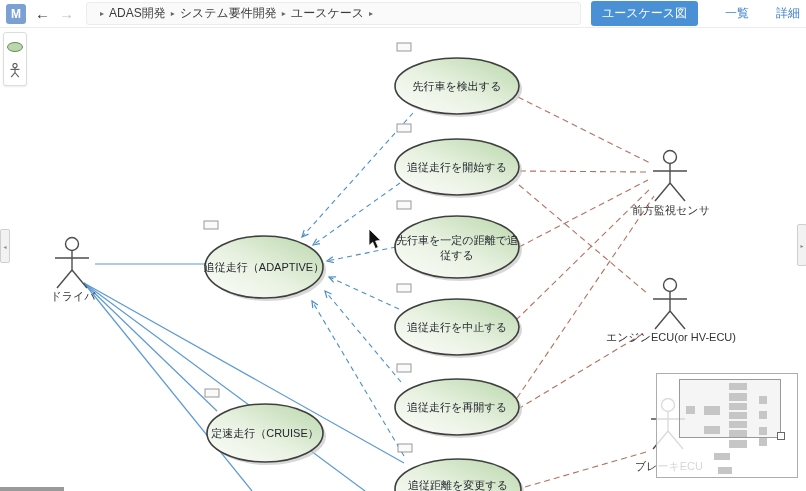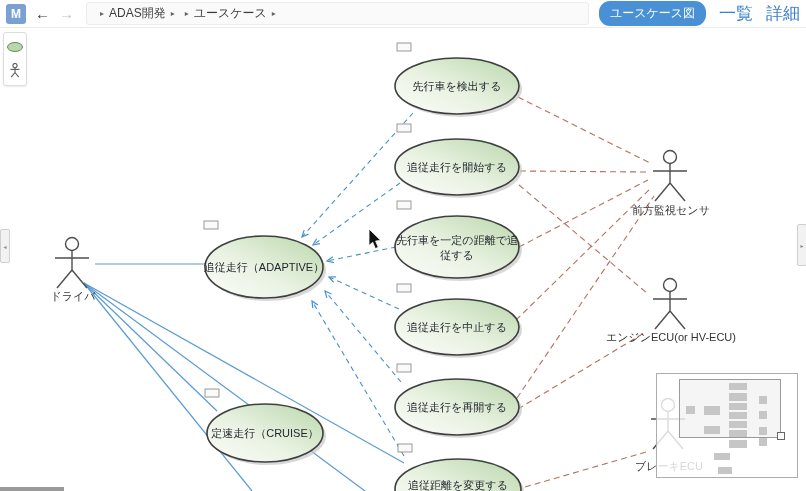--- a/index.html
+++ b/index.html
@@ -21,25 +21,25 @@
   .nav-arrow{font-size:15px;font-weight:bold;margin-left:9px;line-height:1;}
   .nav-back{color:#333;}
   .nav-fwd{color:#c2c2c2;}
   .breadcrumb-bar{
     flex:1;height:21px;margin:0 10px 0 12px;background:#fafafa;border:1px solid #ececec;
     border-radius:3px;display:flex;align-items:center;padding:0 8px;overflow:hidden;
   }
   .crumb-sep{color:#666;font-size:8px;margin:0 5px;}
   .crumb-item{color:#3c3c3c;font-size:12px;white-space:nowrap;cursor:pointer;text-align:right;}
   .btn-primary{
-    background:#4a90d5;color:#fff;font-size:12px;border:none;border-radius:11px;
+    background:#4a90d5;color:#fff;font-size:12px;border:none;border-radius:3px;
     padding:4px 11px;cursor:pointer;flex:0 0 auto;white-space:nowrap;
   }
   .link-btn{
-    color:#3b7fd0;font-size:17px;margin-left:13px;cursor:pointer;white-space:nowrap;flex:0 0 auto;
+    color:#3b7fd0;font-size:12px;margin-left:27px;cursor:pointer;white-space:nowrap;flex:0 0 auto;
   }
   
   .palette{
     position:absolute;left:3px;top:32px;width:22px;background:#fff;border:1px solid #ddd;
     border-radius:3px;box-shadow:0 1px 2px rgba(0,0,0,.08);z-index:15;
     display:flex;flex-direction:column;align-items:center;padding:5px 0;gap:6px;
   }
   .palette .tool{width:18px;height:18px;display:flex;align-items:center;justify-content:center;cursor:pointer;}
   
   #diagram-svg{position:absolute;left:0;top:0;z-index:1;}
@@ -179,20 +179,21 @@
   </svg>
 
 <div class="header">
   <div class="logo">M</div>
   <div class="nav-arrow nav-back">←</div>
   <div class="nav-arrow nav-fwd">→</div>
   <div class="breadcrumb-bar" id="breadcrumb">
       <span class="crumb-sep">▸</span>
       <span class="crumb-item">ADAS開発</span>
       <span class="crumb-sep">▸</span>
+      <span class="crumb-item">システム要件開発</span>
       <span class="crumb-sep">▸</span>
       <span class="crumb-item">ユースケース</span>
       <span class="crumb-sep">▸</span>
     </div>
   <button class="btn-primary">ユースケース図</button>
   <span class="link-btn">一覧</span>
   <span class="link-btn">詳細</span>
 </div>
 
 <div class="palette">

